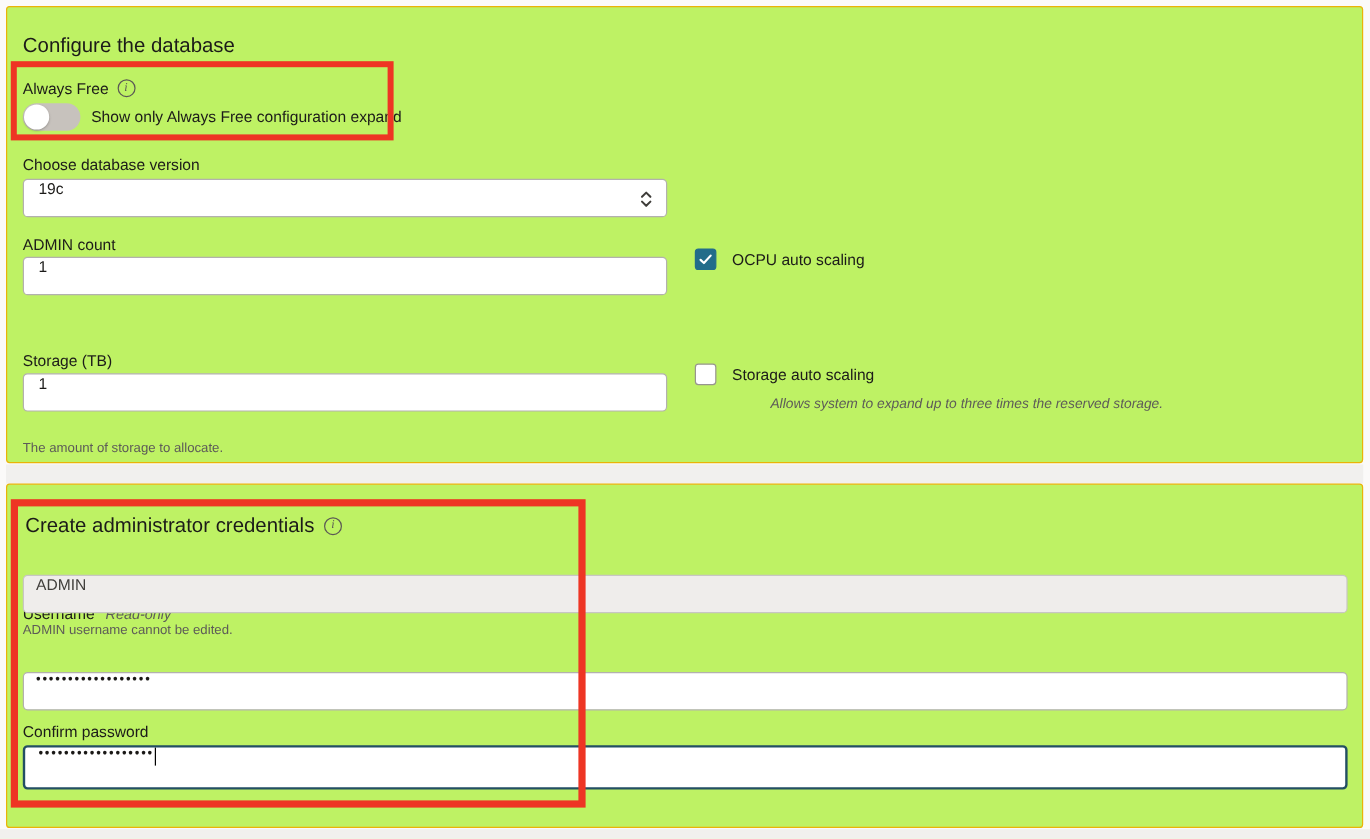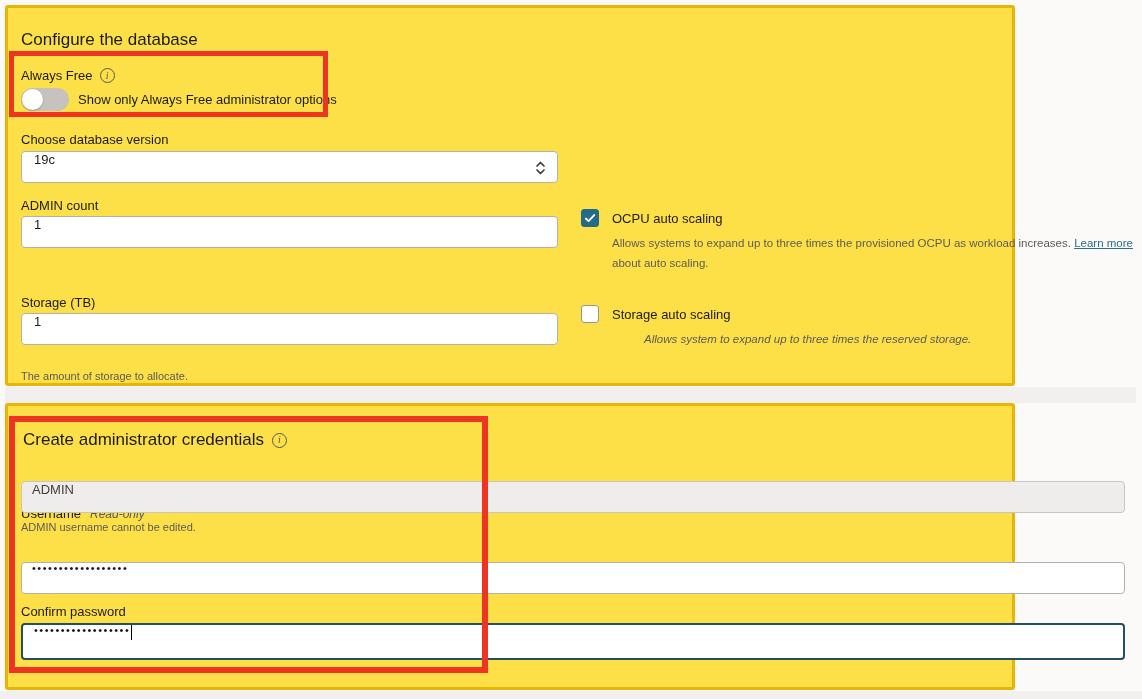--- a/index.html
+++ b/index.html
@@ -5,23 +5,23 @@
   * { margin:0; padding:0; box-sizing:border-box; }
   html,body { width:1142px; height:699px; }
   body {
     position:relative;
     font-family:"Liberation Sans","DejaVu Sans",sans-serif;
     background:#fbfaf9;
     color:#1c1b19;
     overflow:hidden;
   }
   .card {
-    position:absolute; left:5px; width:1010px;
-    background:#fde047;
-    border:3px solid #eab308;
+    position:absolute; left:5px; width:1131px;
+    background:#bef264;
+    border:1px solid #eab308;
     border-radius:3px;
   }
   #card-configure { top:5px; height:381px; }
   #card-credentials { top:403px; height:287px; }
   .strip { position:absolute; background:#f1f0ee; }
   #gap-strip { left:5px; top:387px; width:1131px; height:16px; }
   #bottom-strip { left:0; top:691px; width:1142px; height:8px; }
 
   .card h2 {
     position:absolute; left:13px;
@@ -110,21 +110,21 @@
     <span>Configure the database</span>
   </h2>
 
   <div class="label" style="left:13px; top:60px; display:flex; align-items:center; gap:7px;">
     <span>Always Free</span>
     <span class="info-icon">i</span>
   </div>
   <div class="toggle">
     <span class="knob"></span>
   </div>
-  <div class="label" style="left:70px; top:84px;">Show only Always Free administrator options</div>
+  <div class="label" style="left:70px; top:84px;">Show only Always Free configuration expand</div>
 
   <div class="label" style="left:13px; top:124px;">Choose database version</div>
   <div class="field narrow" style="top:143px;">
     <span>19c</span>
     <span class="select-spinner">
       <svg width="11" height="16" viewBox="0 0 11 16">
         <path d="M2 6 L5.5 2.5 L9 6" fill="none" stroke="#3f3d3a" stroke-width="1.7" stroke-linecap="round" stroke-linejoin="round"></path>
         <path d="M2 10 L5.5 13.5 L9 10" fill="none" stroke="#3f3d3a" stroke-width="1.7" stroke-linecap="round" stroke-linejoin="round"></path>
       </svg>
     </span>
@@ -134,23 +134,20 @@
   <div class="field narrow" style="top:208px;">
     <span>1</span>
   </div>
 
   <div class="checkbox checked" style="left:573px; top:201px;">
     <svg width="14" height="14" viewBox="0 0 16 16">
       <path d="M3.2 8.6 L6.4 11.6 L12.8 4.6" fill="none" stroke="#ffffff" stroke-width="2.1" stroke-linecap="round" stroke-linejoin="round"></path>
     </svg>
   </div>
   <div class="cb-label" style="left:604px; top:203px;">OCPU auto scaling</div>
-  <div class="cb-desc" style="left:604px; top:225px;">
-    <span>Allows systems to expand up to three times the provisioned OCPU as workload increases. </span><a>Learn more</a><span> about auto scaling.</span>
-  </div>
 
   <div class="label" style="left:13px; top:287px;">Storage (TB)</div>
   <div class="field narrow" style="top:305px;">
     <span>1</span>
   </div>
   <div class="help" style="left:13px; top:362px;">The amount of storage to allocate.</div>
 
   <div class="checkbox" style="left:573px; top:297px;"></div>
   <div class="cb-label" style="left:604px; top:299px;">Storage auto scaling</div>
   <div class="cb-desc" style="left:636px; top:321px;font-style:italic;">Allows system to expand up to three times the reserved storage.</div>

